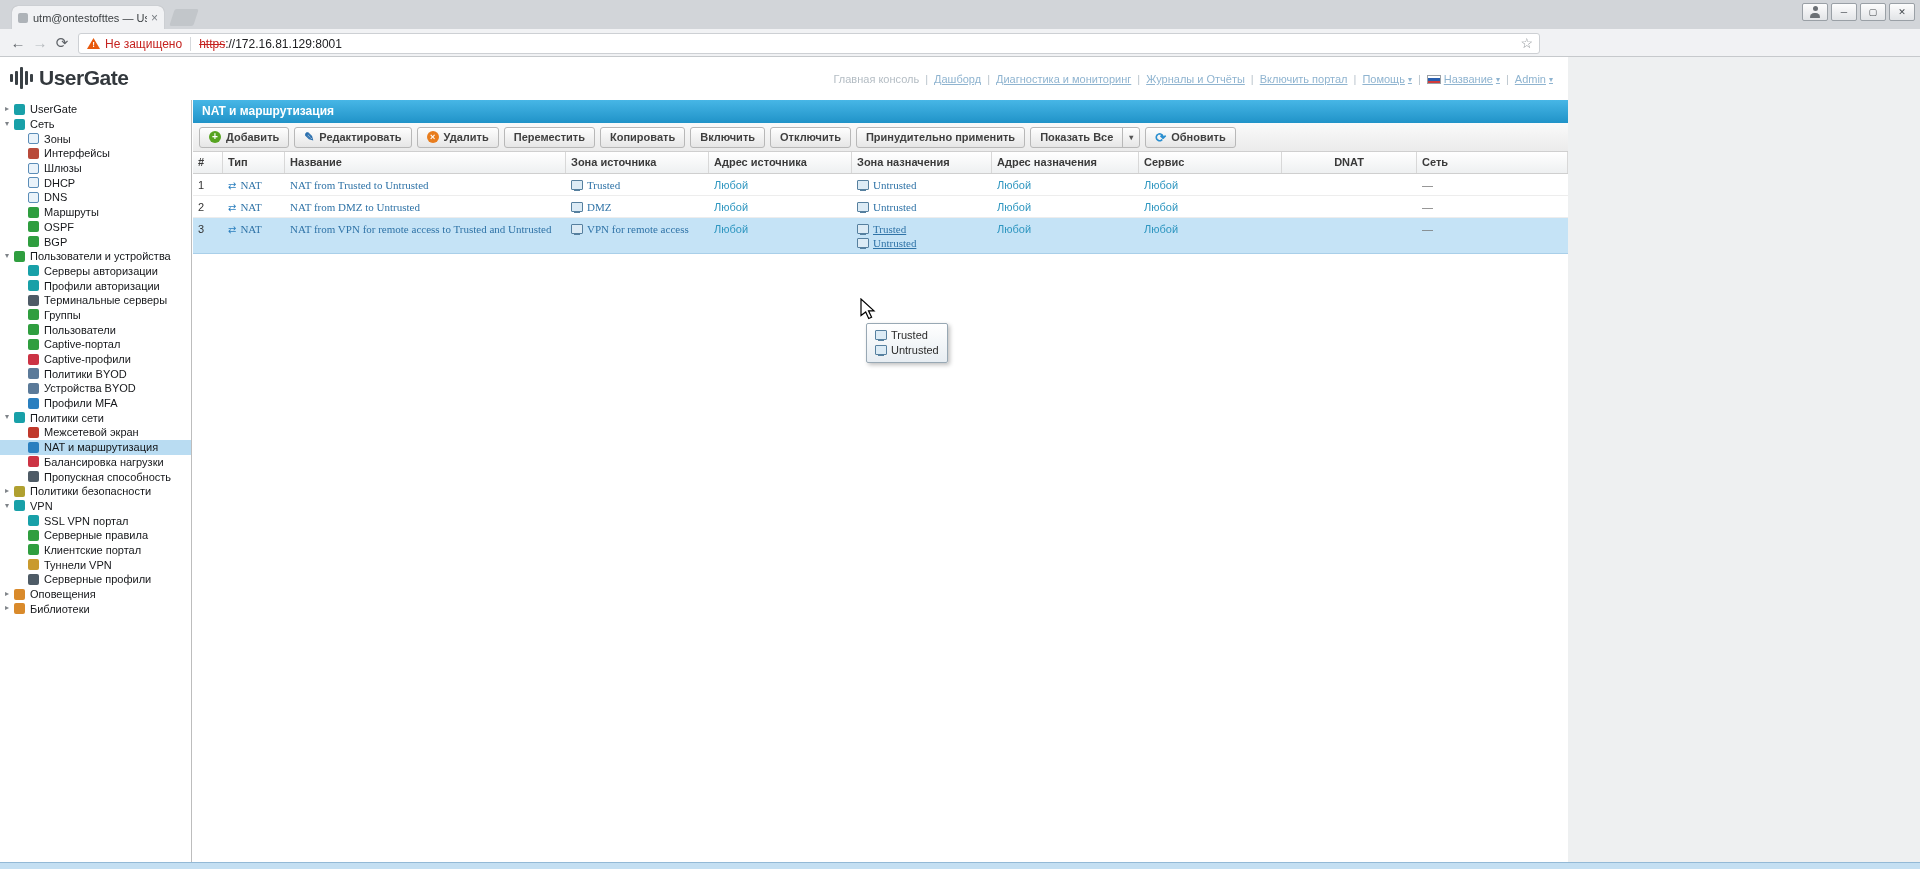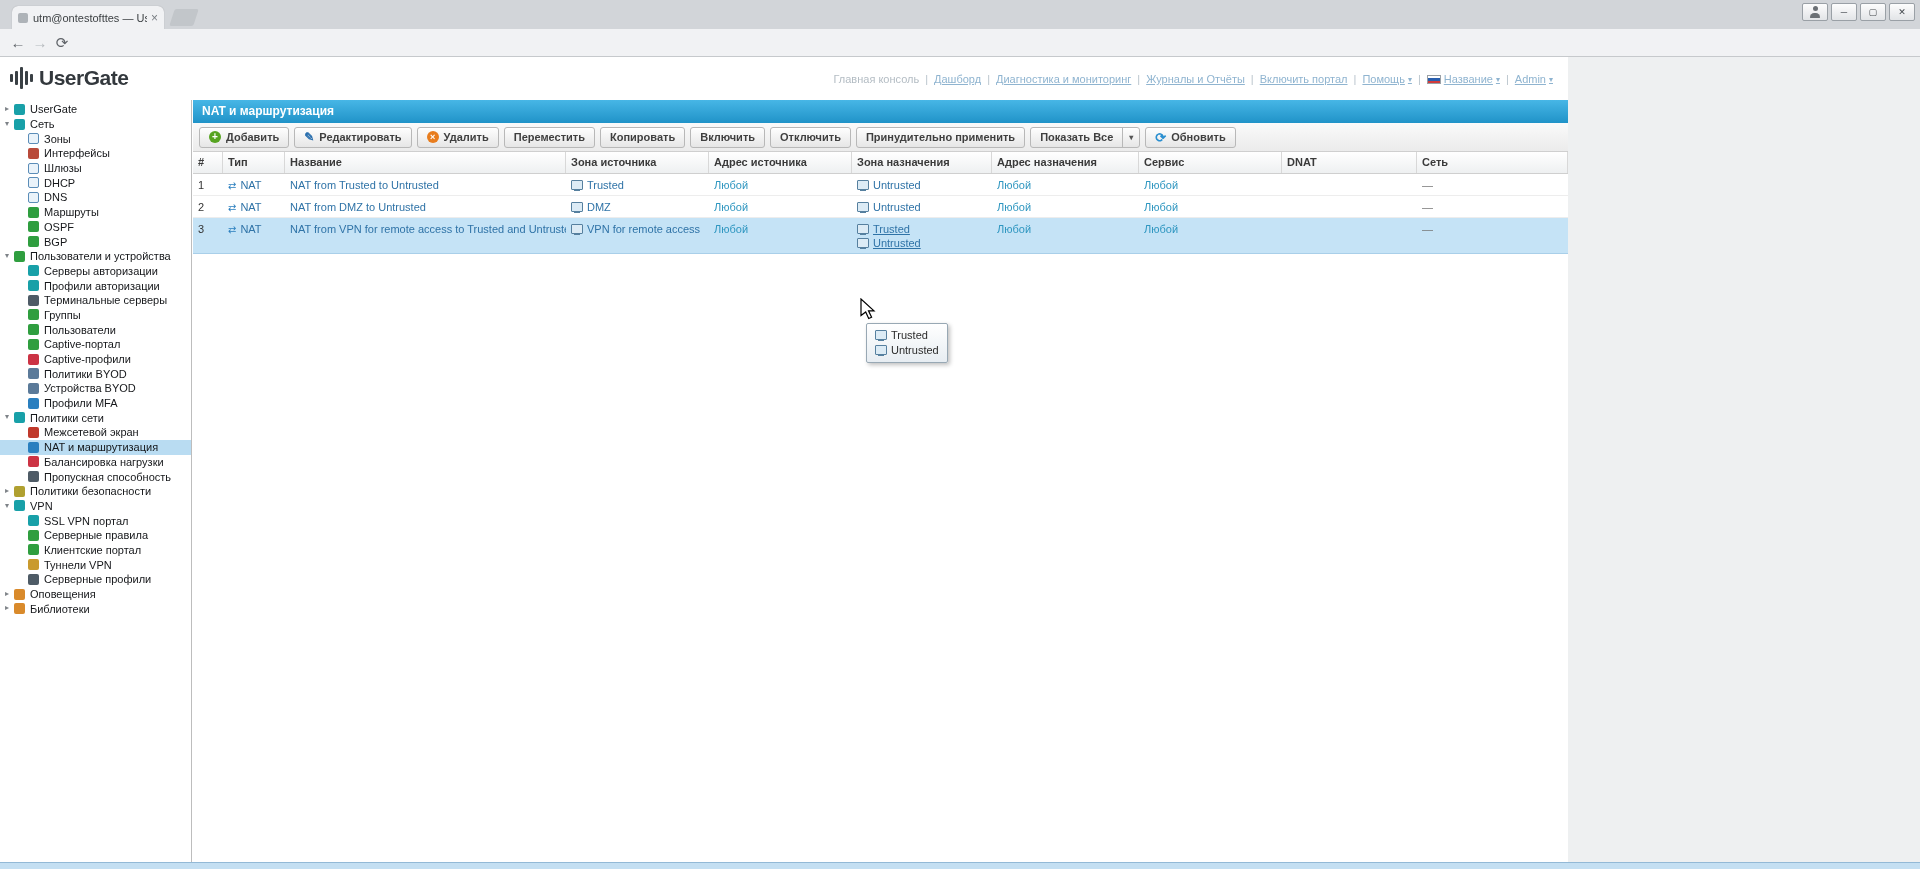--- a/index.html
+++ b/index.html
@@ -111,23 +111,23 @@
 
   
   .grid-header { display:flex; height:22px; background:linear-gradient(#ffffff,#eef0f1);
                  border-bottom:1px solid #cfcfcf; font-size:11px; font-weight:bold; color:#3a3a3a; }
   .gh { border-right:1px solid #d8d8d8; padding:0 5px; line-height:21px; overflow:hidden; white-space:nowrap; cursor:pointer; }
   .grow { display:flex; border-bottom:1px solid #ededed; font-size:11px; background:#fff; cursor:pointer; }
   .grow.sel { background:#c5e3f6; border-bottom:1px solid #a9cfe9; }
   .gc { padding:4px 5px 3px; line-height:14px; overflow:hidden; white-space:nowrap; }
   .h22 { height:22px; } .h36 { height:36px; }
   .cw0{width:30px;} .cw1{width:62px;} .cw2{width:281px;} .cw3{width:143px;} .cw4{width:143px;}
-  .cw5{width:140px;} .cw6{width:147px;} .cw7{width:143px;} .cw8{width:135px;} .cw9{width:151px;}
+  .cw5{width:140px;} .cw6{width:147px;} .cw7{width:143px;} .cw8{width:135px;text-align:center;} .cw9{width:151px;}
   .tnum { color:#333; }
-  .link { color:#2f73a7; }
+  .link { color:#2f73a7;font-family:Liberation Serif, serif; }
   .link.u { text-decoration:underline; }
   .val { color:#2e96c0; }
   .dash { color:#777; }
   .type-ic { color:#2a7fbf; font-size:10px; margin-right:4px; }
   .type-ic::before { content:"\21C4"; }
   .zicon { position:relative; display:inline-block; width:12px; height:11px; margin-right:4px; vertical-align:-2px; }
   .zicon::before { content:""; position:absolute; top:0; left:0; right:0; height:8px;
                    border:1px solid #56809f; background:#dcebf5; border-radius:1px; }
   .zicon::after { content:""; position:absolute; bottom:0; left:3px; right:3px; height:2px; background:#56809f; }
   .zl { line-height:14px; }
@@ -162,20 +162,27 @@
     <div class="winbtn">─</div>
     <div class="winbtn">▢</div>
     <div class="winbtn">✕</div>
   </div>
 </div>
 
 <div class="nav-toolbar">
   <div class="navbtn" style="left:8px">←</div>
   <div class="navbtn disabled" style="left:30px">→</div>
   <div class="navbtn" style="left:52px">⟳</div>
+  <div class="omnibox">
+    <span class="warn-tri"></span>
+    <span class="warn-text">Не защищено</span>
+    <span class="url-div"></span>
+    <span class="url-text"><span class="url-protocol">https</span><span class="url-host">://172.16.81.129:8001</span></span>
+    <span class="star">☆</span>
+  </div>
 </div>
 
 <div class="page">
   <div class="page-inner">
 
     <div class="page-header">
       <div class="logo">
         <span class="logo-bars">
             <i></i>
             <i></i>

